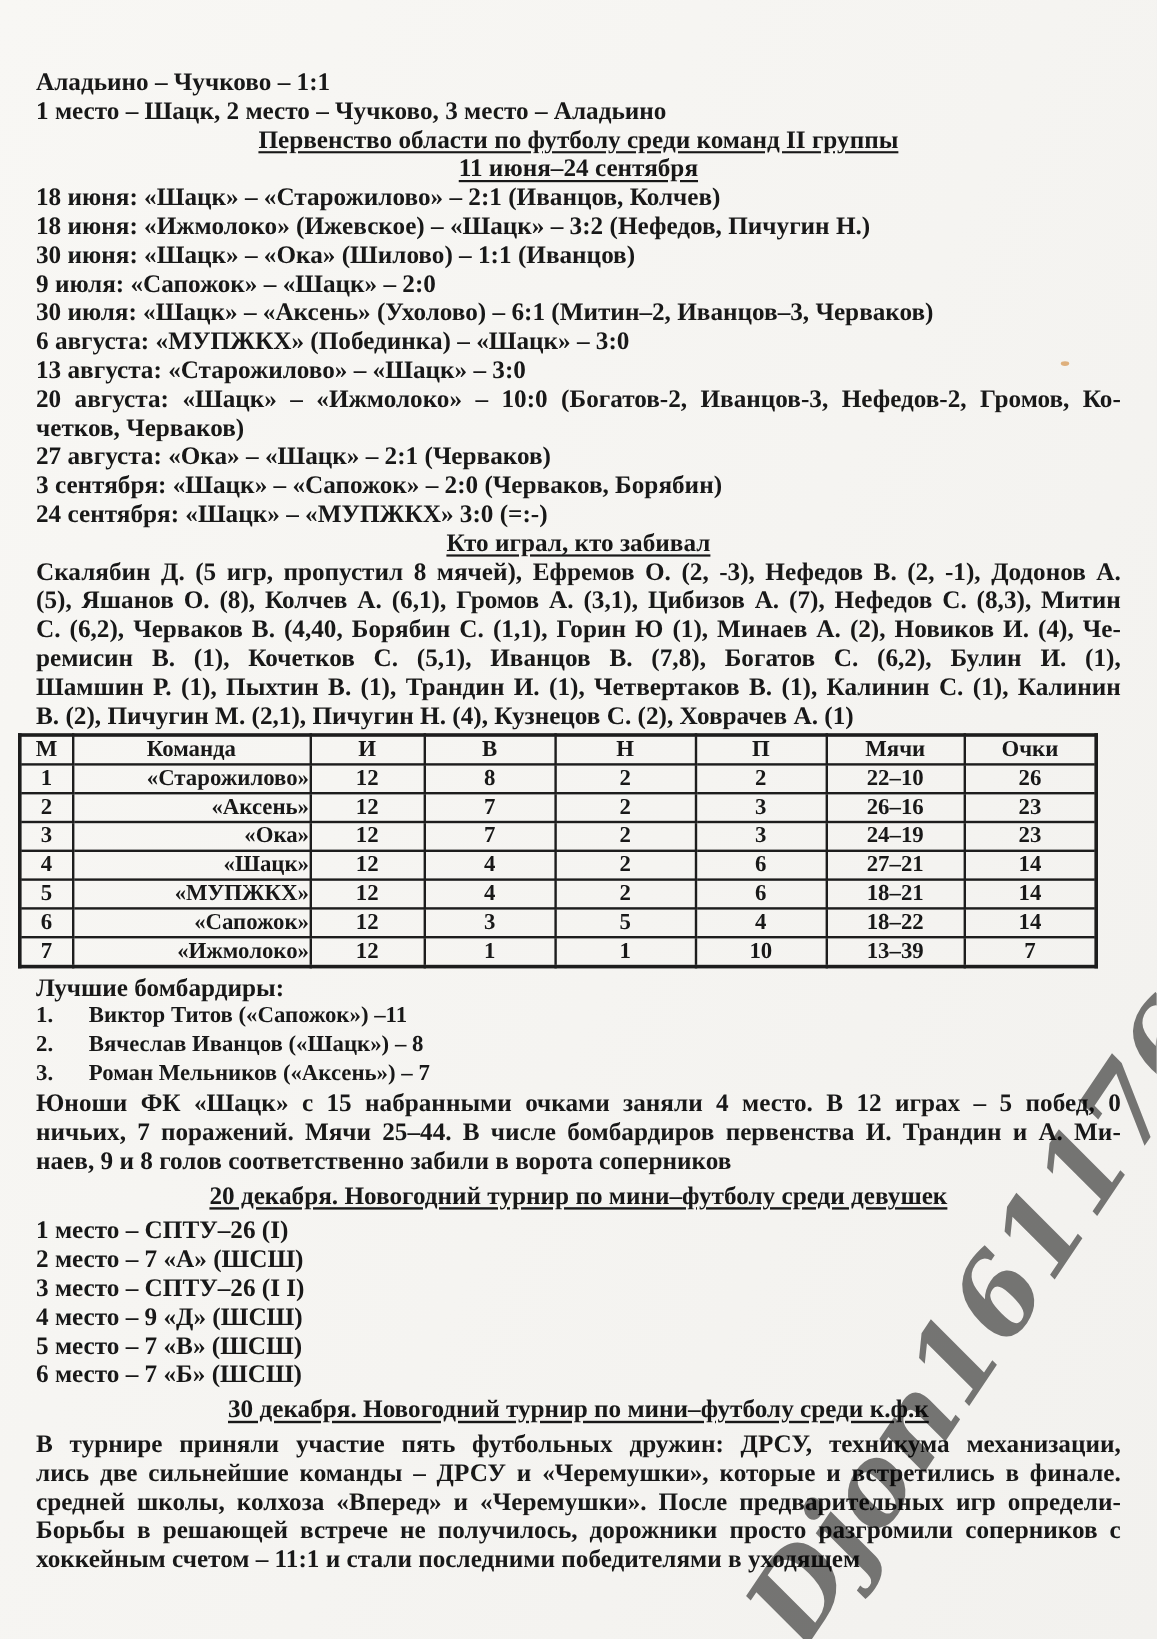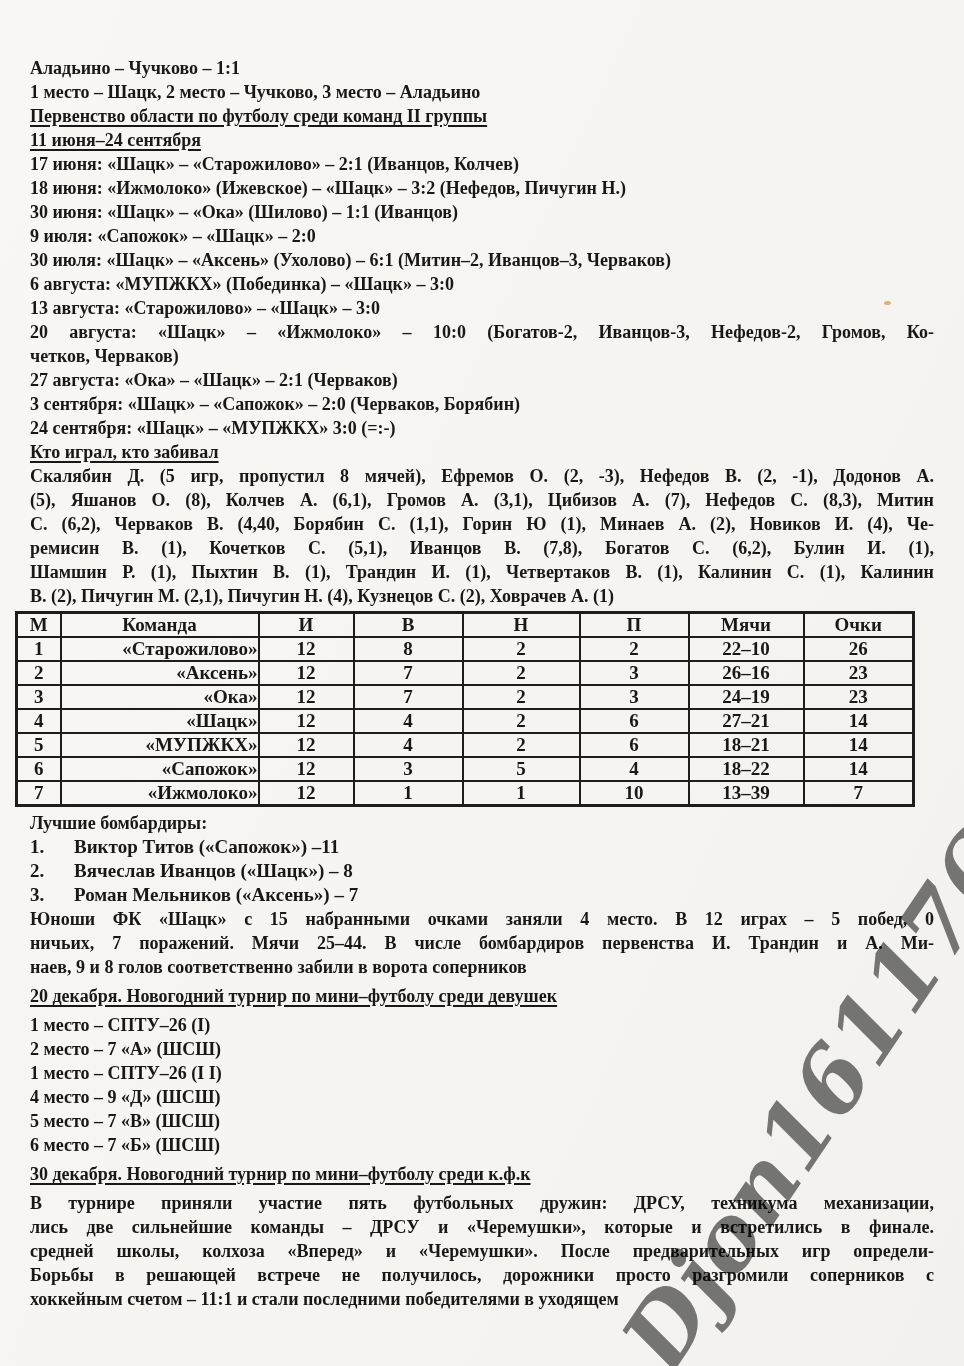--- a/index.html
+++ b/index.html
@@ -13,33 +13,33 @@
     position: relative;
     width: 964px; height: 1366px;
     background: linear-gradient(115deg, #f8f7f4 0%, #f5f4f1 55%, #f2f1ee 100%);
     color: #181818;
     font-weight: bold;
     overflow: hidden;
   }
   .content { padding-top: 56px; }
   .line {
     padding: 0 30px;
-    font-size: 18px;
+    font-size: 21px;
     line-height: 24px;
     height: 24px;
     overflow: hidden;
     white-space: nowrap;
   }
   .justify {
     white-space: normal;
     text-align: justify;
     text-align-last: justify;
   }
   .heading {
-    text-align: left;
+    text-align: center;
     text-decoration: underline;
     text-decoration-thickness: 2px;
     text-underline-offset: 3px;
     white-space: normal;
   }
   .spaced { margin-top: 5px; margin-bottom: 3px; height: 26px; }
   table.standings {
     border-collapse: collapse;
     table-layout: fixed;
     width: 897px;
@@ -96,21 +96,21 @@
 
 <div class="page">
   <div class="content">
 
     <div class="line">Аладьино – Чучково – 1:1</div>
     <div class="line">1 место – Шацк, 2 место – Чучково, 3 место – Аладьино</div>
 
     <div class="line heading">Первенство области по футболу среди команд II группы</div>
     <div class="line heading">11 июня–24 сентября</div>
 
-    <div class="line">17 июня: «Шацк» – «Старожилово» – 2:1 (Иванцов, Колчев)</div>
+    <div class="line">18 июня: «Шацк» – «Старожилово» – 2:1 (Иванцов, Колчев)</div>
     <div class="line">18 июня: «Ижмолоко» (Ижевское) – «Шацк» – 3:2 (Нефедов, Пичугин Н.)</div>
     <div class="line">30 июня: «Шацк» – «Ока» (Шилово) – 1:1 (Иванцов)</div>
     <div class="line">9 июля: «Сапожок» – «Шацк» – 2:0</div>
     <div class="line">30 июля: «Шацк» – «Аксень» (Ухолово) – 6:1 (Митин–2, Иванцов–3, Черваков)</div>
     <div class="line">6 августа: «МУПЖКХ» (Побединка) – «Шацк» – 3:0</div>
     <div class="line">13 августа: «Старожилово» – «Шацк» – 3:0</div>
     <div class="line justify">20 августа: «Шацк» – «Ижмолоко» – 10:0 (Богатов-2, Иванцов-3, Нефедов-2, Громов, Ко-</div>
     <div class="line">четков, Черваков)</div>
     <div class="line">27 августа: «Ока» – «Шацк» – 2:1 (Черваков)</div>
     <div class="line">3 сентября: «Шацк» – «Сапожок» – 2:0 (Черваков, Борябин)</div>
@@ -236,21 +236,21 @@
       <span>Роман Мельников («Аксень») – 7</span>
     </div>
 
     <div class="line justify">Юноши ФК «Шацк» с 15 набранными очками заняли 4 место. В 12 играх – 5 побед, 0</div>
     <div class="line justify">ничьих, 7 поражений. Мячи 25–44. В числе бомбардиров первенства И. Трандин и А. Ми-</div>
     <div class="line">наев, 9 и 8 голов соответственно забили в ворота соперников</div>
 
     <div class="line heading spaced">20 декабря. Новогодний турнир по мини–футболу среди девушек</div>
     <div class="line">1 место – СПТУ–26 (I)</div>
     <div class="line">2 место – 7 «А» (ШСШ)</div>
-    <div class="line">1 место – СПТУ–26 (I I)</div>
+    <div class="line">3 место – СПТУ–26 (I I)</div>
     <div class="line">4 место – 9 «Д» (ШСШ)</div>
     <div class="line">5 место – 7 «В» (ШСШ)</div>
     <div class="line">6 место – 7 «Б» (ШСШ)</div>
 
     <div class="line heading spaced">30 декабря. Новогодний турнир по мини–футболу среди к.ф.к</div>
     <div class="line justify">В турнире приняли участие пять футбольных дружин: ДРСУ, техникума механизации,</div>
     <div class="line justify">лись две сильнейшие команды – ДРСУ и «Черемушки», которые и встретились в финале.</div>
     <div class="line justify">средней школы, колхоза «Вперед» и «Черемушки». После предварительных игр определи-</div>
     <div class="line justify">Борьбы в решающей встрече не получилось, дорожники просто разгромили соперников с</div>
     <div class="line">хоккейным счетом – 11:1 и стали последними победителями в уходящем</div>

